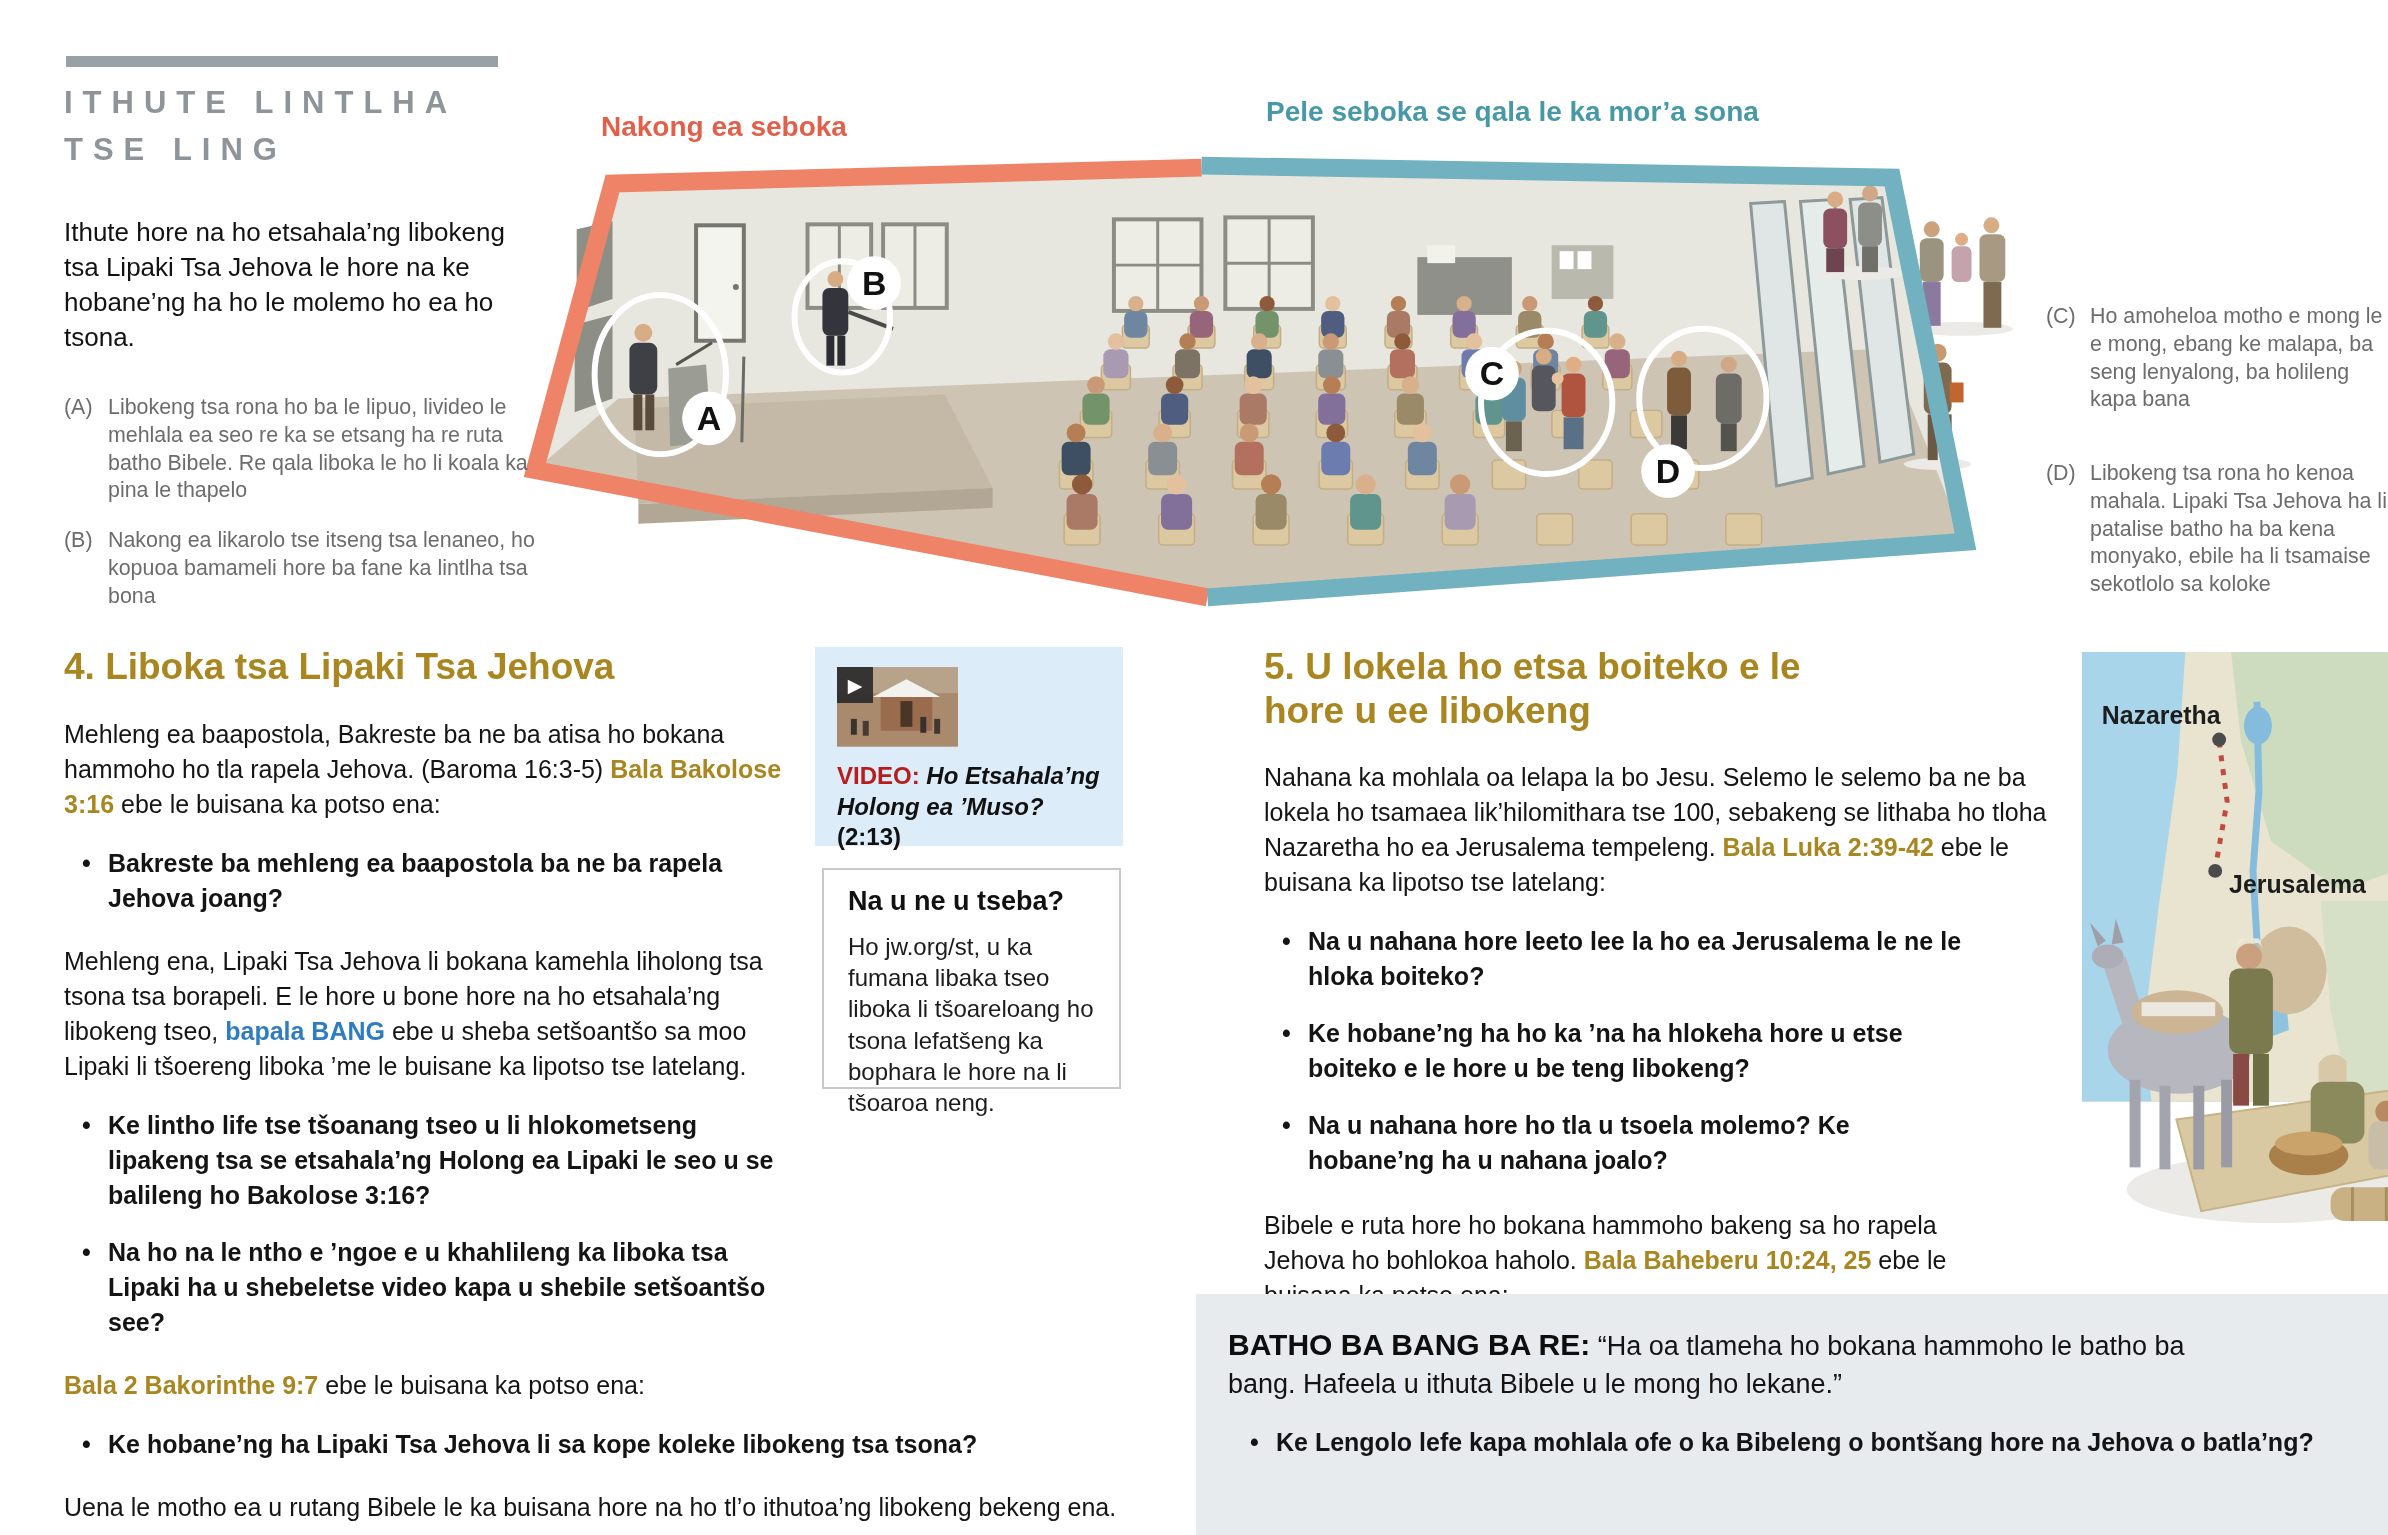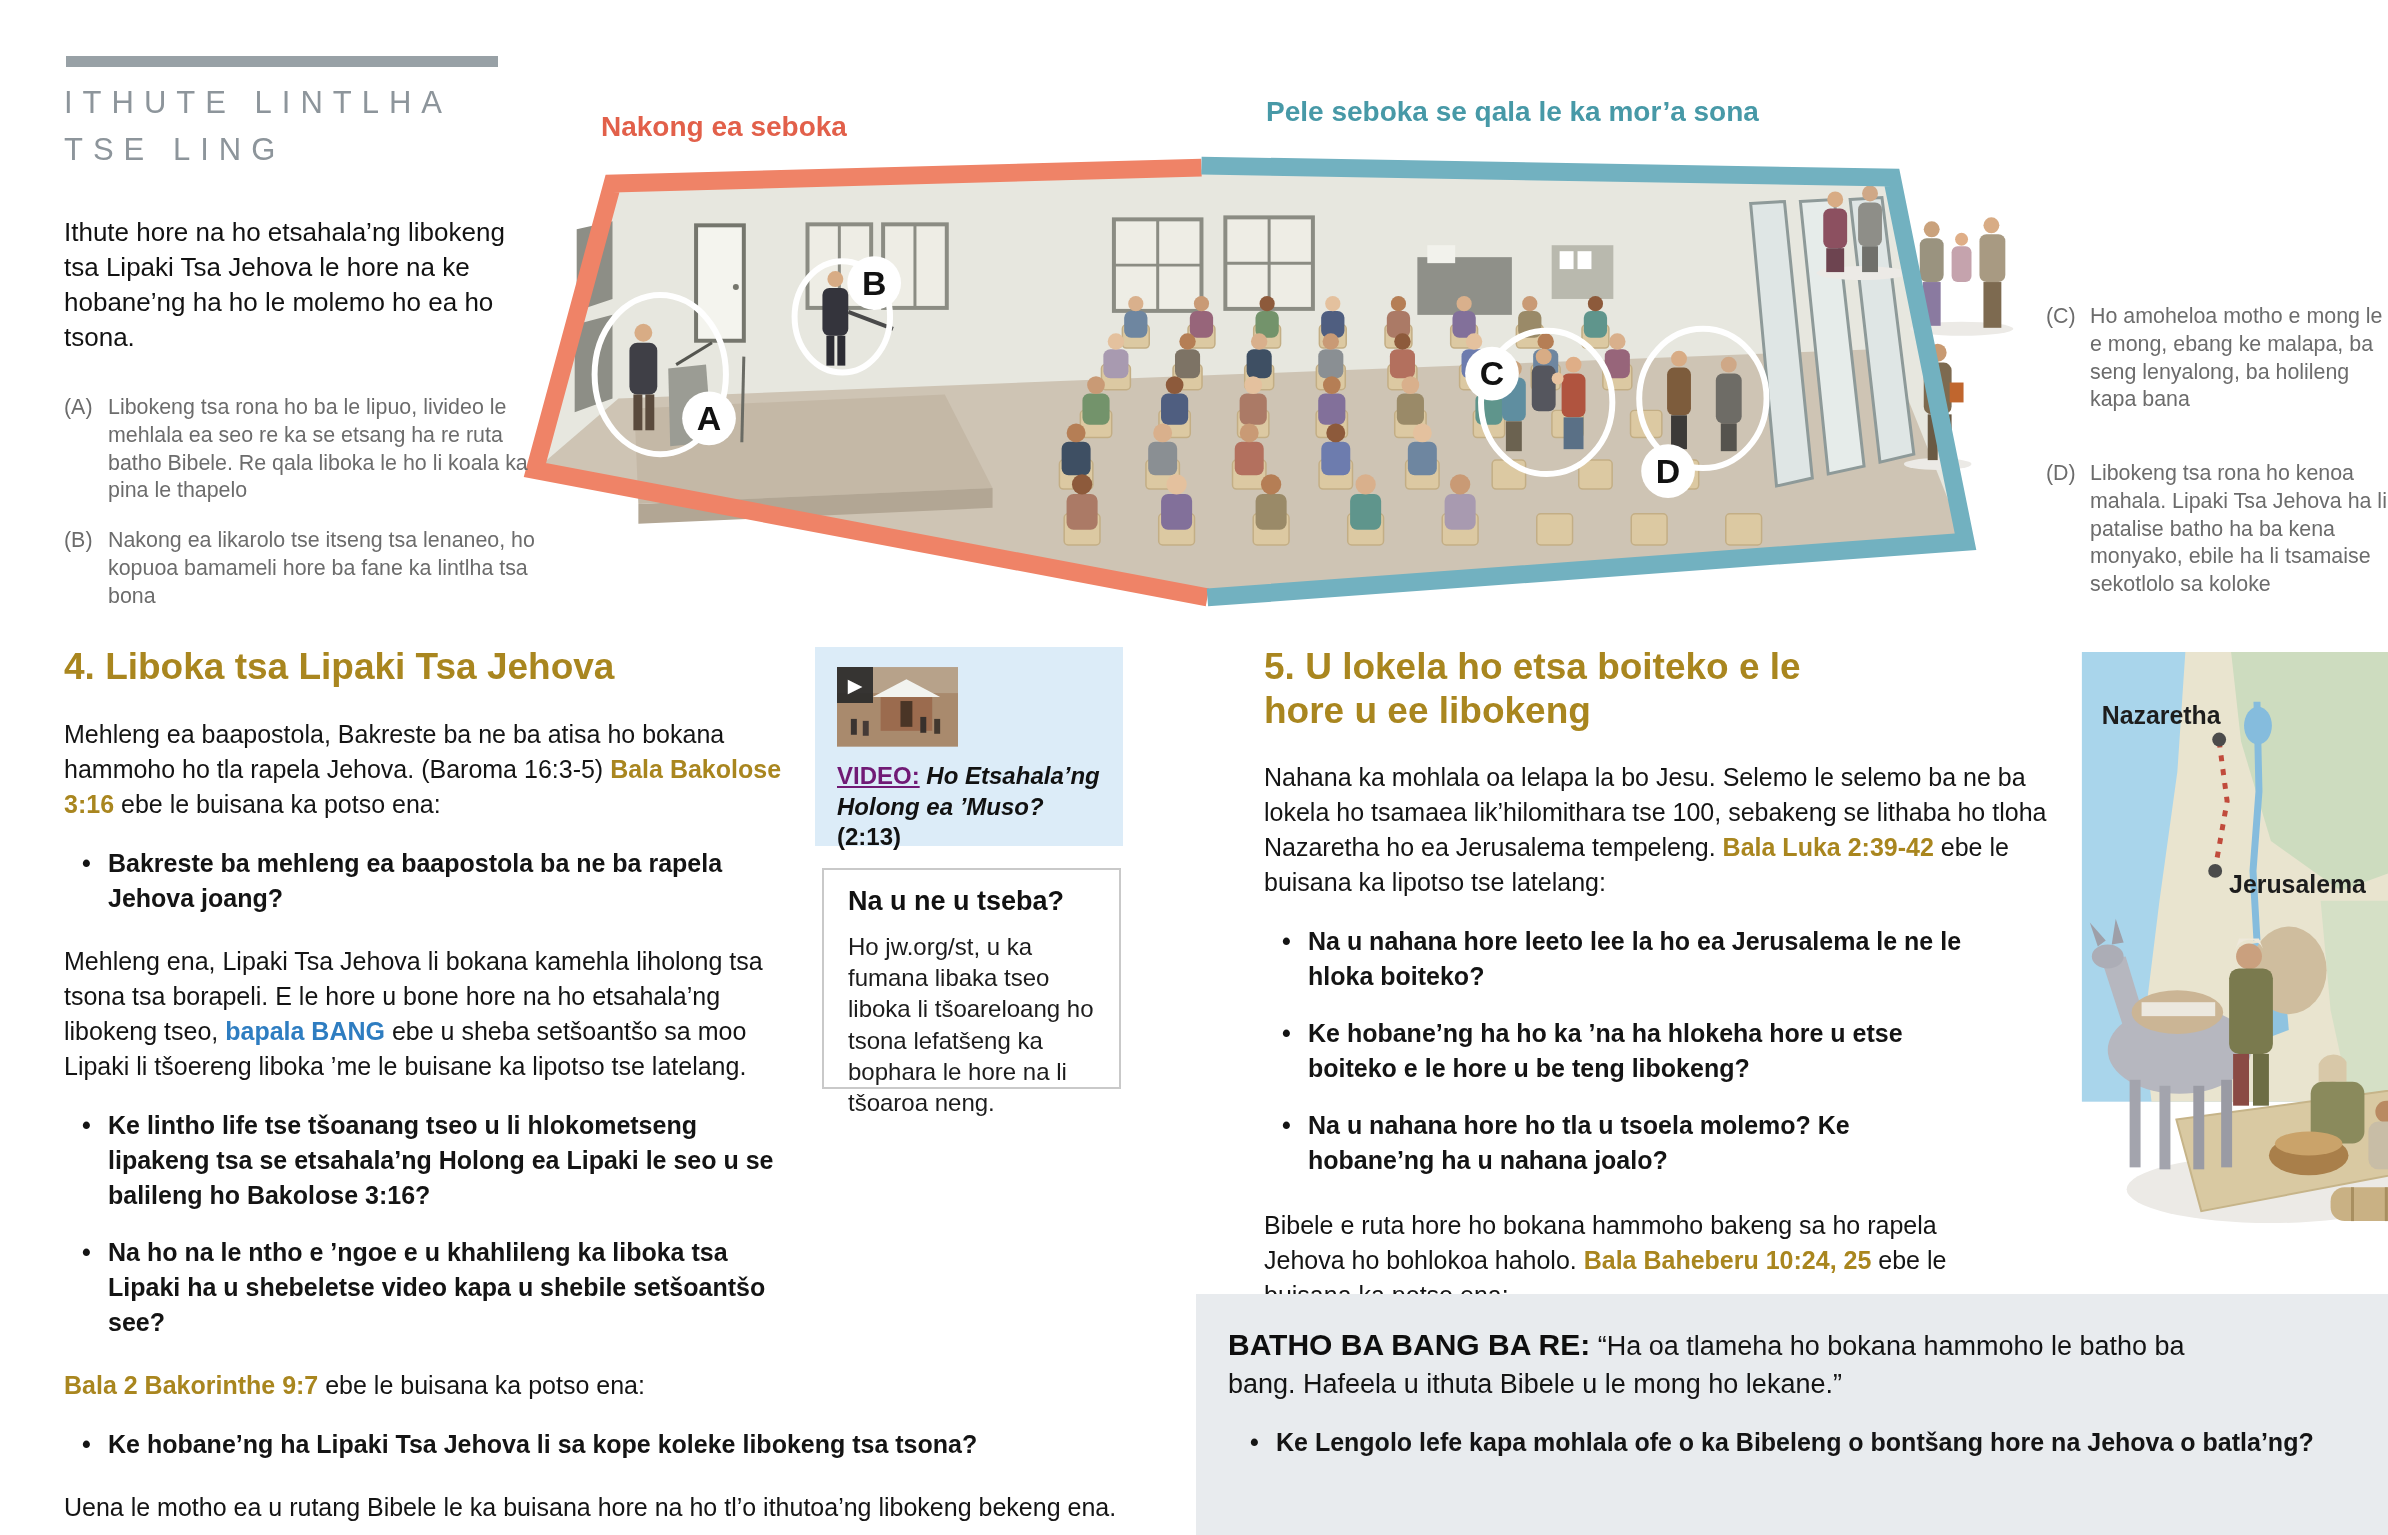--- a/index.html
+++ b/index.html
@@ -2,21 +2,21 @@
 <html><head>
 <meta charset="utf-8">
 <style>
   html,body{margin:0;padding:0;background:#fff;}
   .page{position:relative;width:2388px;height:1535px;background:#fff;overflow:hidden;
         font-family:"Liberation Sans",sans-serif;color:#141414;}
   .abs{position:absolute;}
 
   
   .kicker-rule{left:66px;top:56px;width:432px;height:11px;background:#98a1a6;}
-  .kicker{left:64px;top:80px;width:517px;font-size:31px;font-weight:normal;color:#8d959b;
+  .kicker{left:64px;top:80px;width:517px;font-size:31px;font-weight:bold;color:#8d959b;
           letter-spacing:10px;line-height:1.5;}
   .intro{left:64px;top:189px;width:466px;font-size:26px;line-height:1.35;color:#121212;}
 
   
   .hall-label{font-size:28px;font-weight:bold;}
   .lbl-during{left:601px;top:111px;color:#e2604a;}
   .lbl-beforeafter{left:1266px;top:96px;color:#4799a7;}
 
   
   .note{display:flex;font-size:21.4px;line-height:1.3;color:#6c6c6c;}
@@ -47,21 +47,21 @@
   .col5 ul.qs li{width:657px;}
 
   
   .video-box{left:815px;top:647px;width:308px;height:199px;background:#dcecf8;box-sizing:border-box;
              padding:20px 22px;}
   .thumb{position:relative;width:121px;height:80px;cursor:pointer;}
   .thumb svg{width:100%;height:100%;display:block;}
   .play{position:absolute;left:0;top:0;width:36px;height:36px;background:rgba(42,42,42,.92);
         color:#fff;font-size:19px;display:flex;align-items:center;justify-content:center;}
   .vcap{margin-top:14px;font-size:24px;font-weight:bold;line-height:1.28;color:#111;}
-  .vcap .vl{color:#701a75;text-decoration:underline;} .vcap .vt{font-style:italic;}
+  .vcap .vl{color:#b91c1c;} .vcap .vt{font-style:italic;}
 
   
   .dyk{left:822px;top:868px;width:299px;height:221px;background:#fff;border:2px solid #c9c9c9;
        box-sizing:border-box;padding:16px 24px;}
   .dyk h3{margin:0 0 14px 0;font-size:27px;font-weight:bold;color:#111;}
   .dyk p{margin:0;font-size:24px;line-height:1.3;color:#1c1c1c;}
 
   
   .map-art{left:2048px;top:652px;width:408px;height:585px;}
   .map-art svg{width:100%;height:100%;display:block;}

